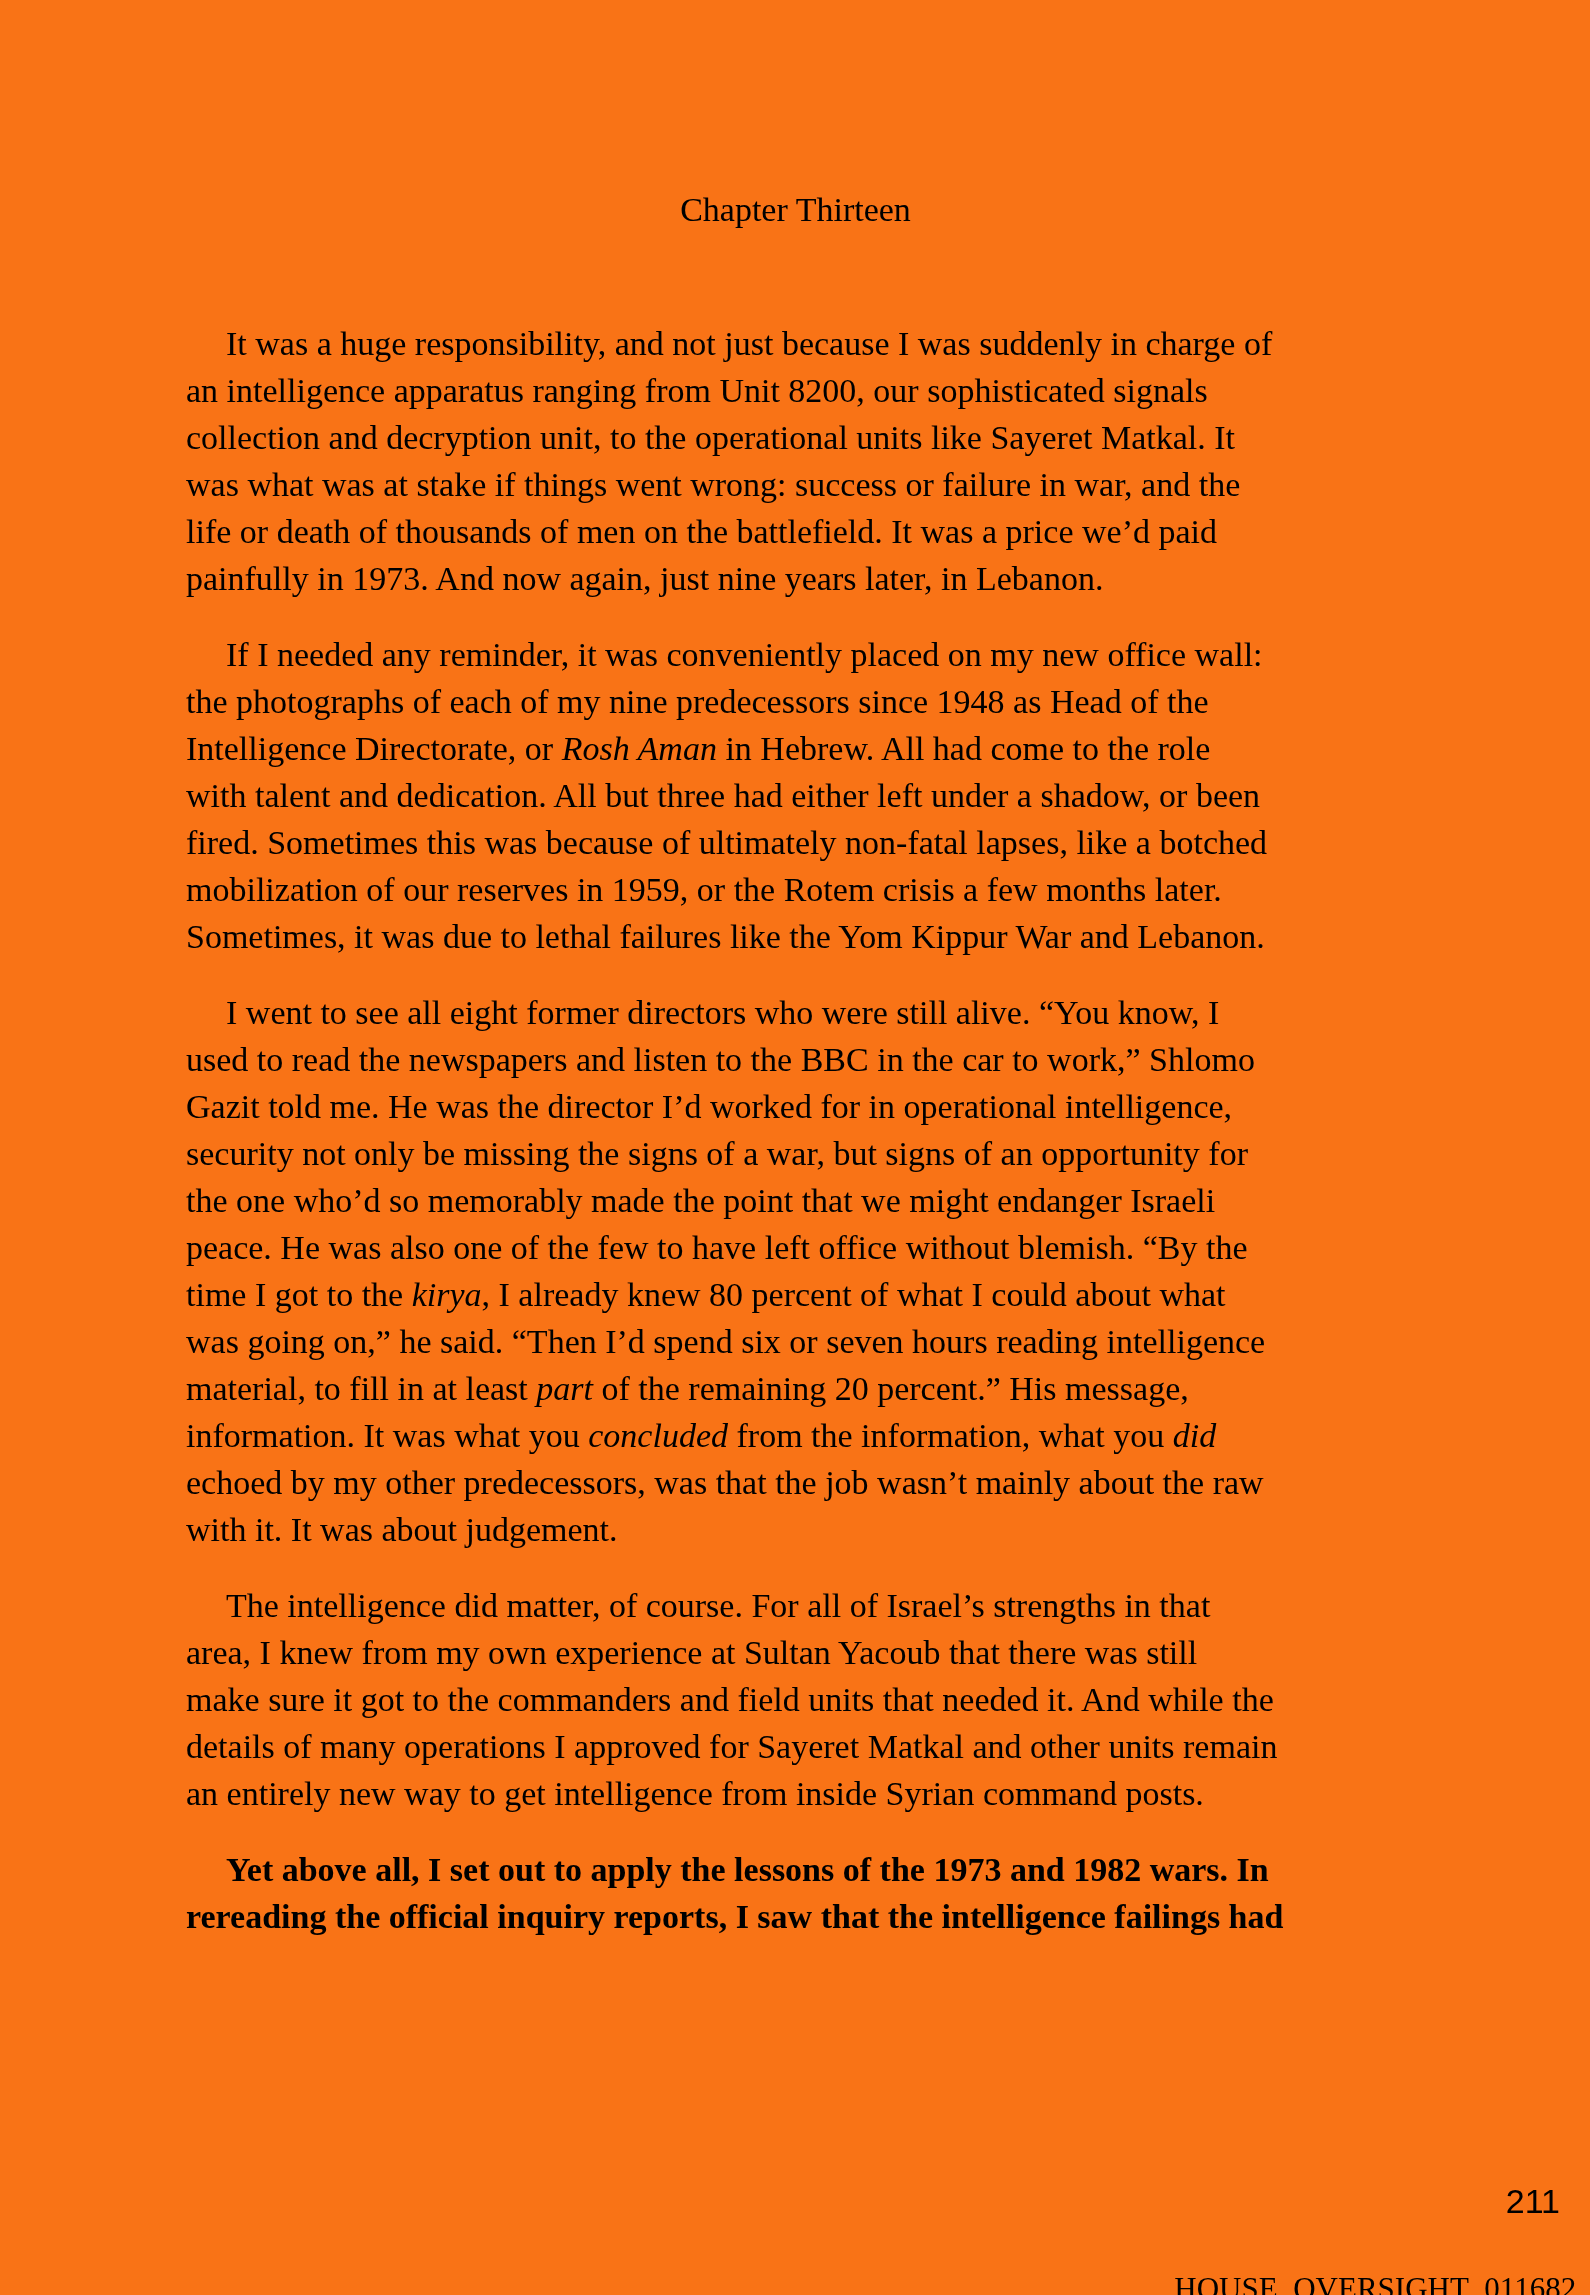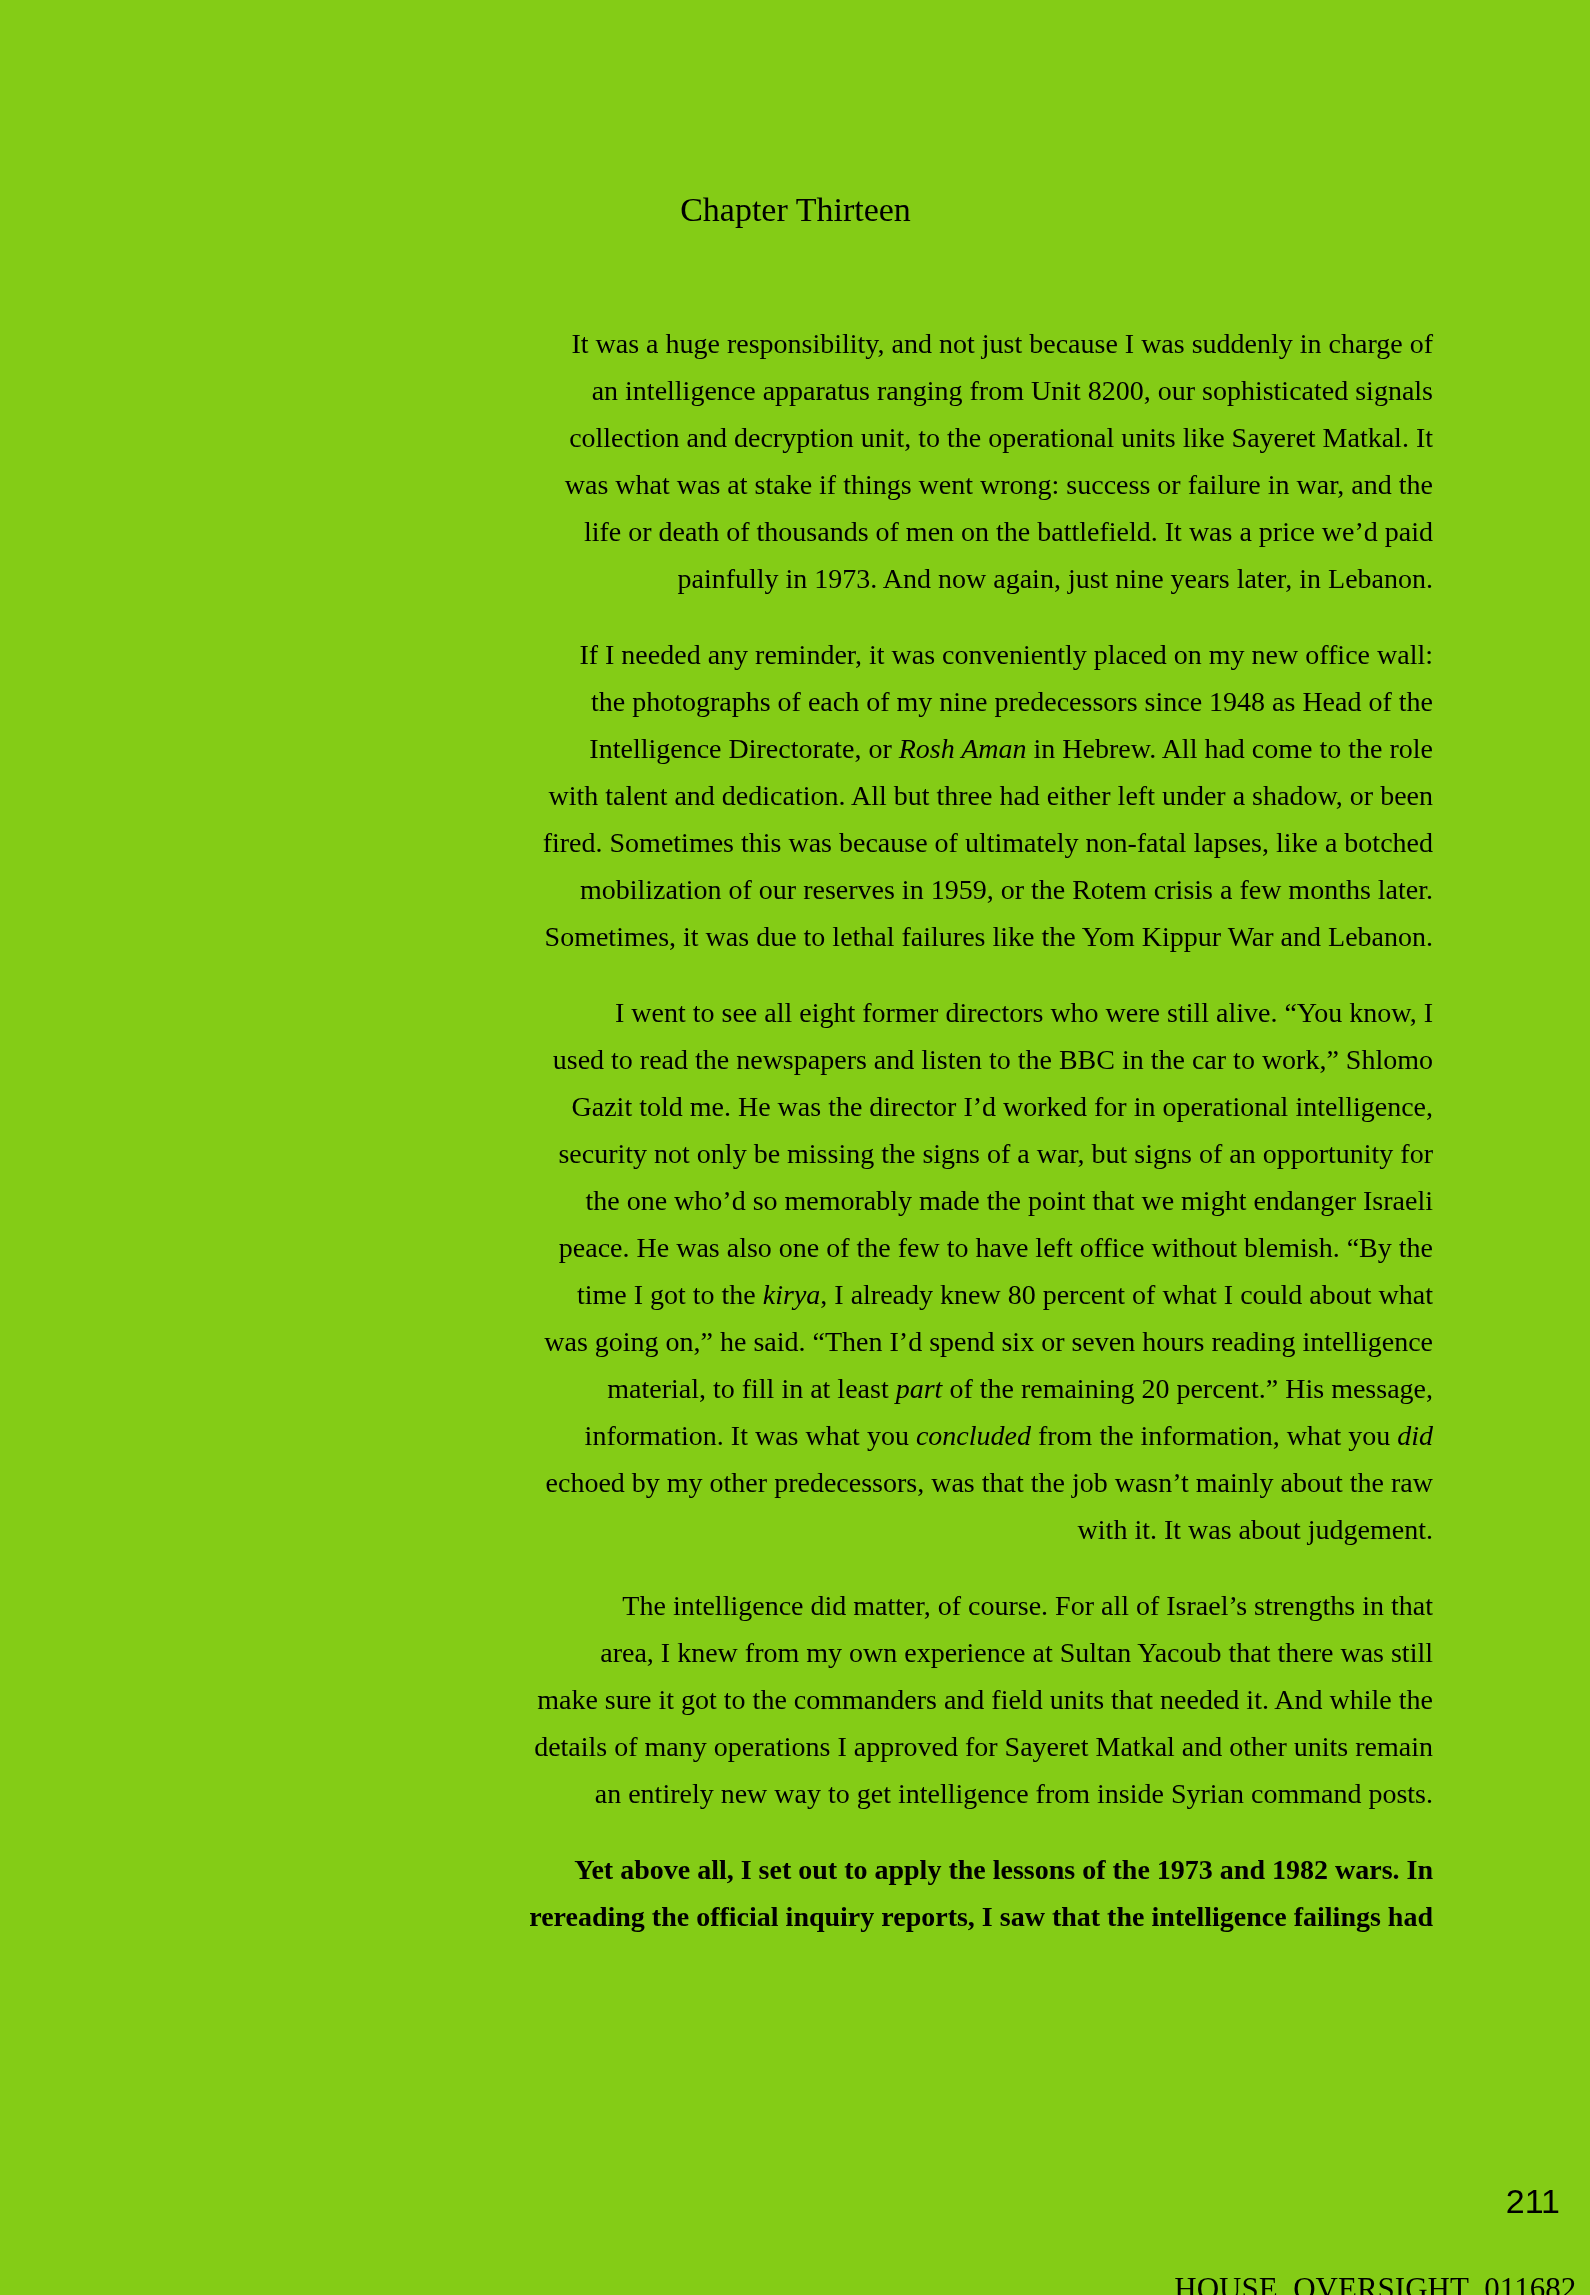--- a/index.html
+++ b/index.html
@@ -7,39 +7,38 @@
     width: 1591px;
     height: 2295px;
     position: relative;
     background: #ffffff;
     color: #000000;
     font-family: "Liberation Serif", serif;
   }
   .page {
     position: absolute;
     inset: 0;
-    background: #84cc16;
+    background: #f97316;
     overflow: hidden;
   }
   .chapter-title {
     position: absolute;
     top: 190px;
     left: 0;
     width: 100%;
     text-align: center;
     font-size: 34px;
     line-height: 39px;
   }
   .text-block {
     position: absolute;
-    left: 194px;
+    left: 186px;
     top: 320px;
     width: 1239px;
-    font-size: 28px;
-    text-align: right;
+    font-size: 34px;
   }
   .paragraph { margin: 0 0 29px 0; }
   .paragraph:last-child { margin-bottom: 0; font-weight: bold; }
   .line {
     line-height: 47px;
     white-space: nowrap;
   }
   .line.first { padding-left: 40px; }
   .line em { font-style: italic; }
   .page-number {

